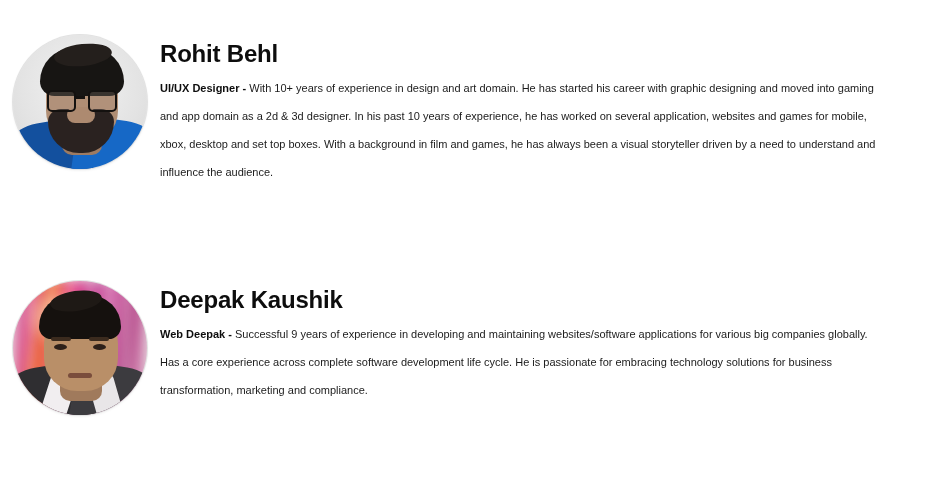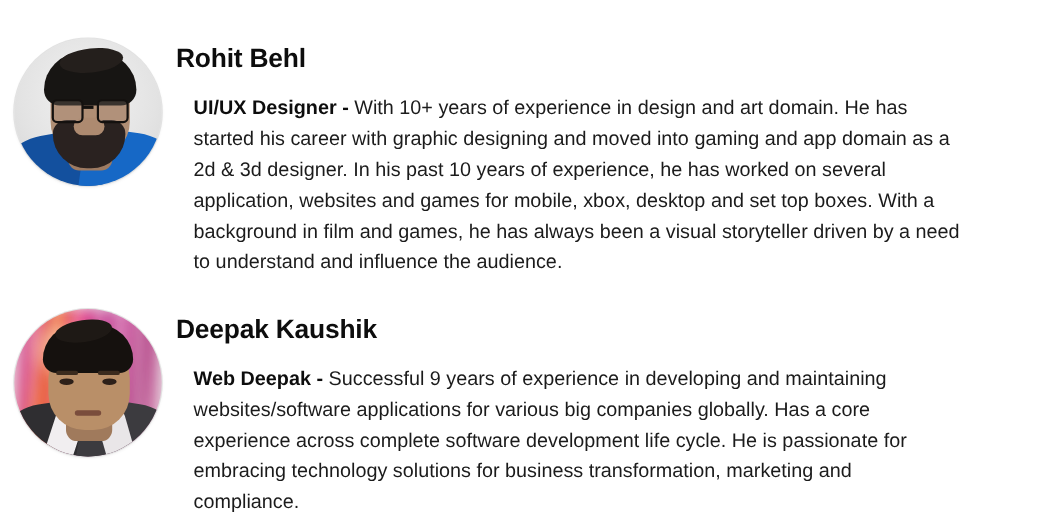--- a/index.html
+++ b/index.html
@@ -259,24 +259,24 @@
   }
   .name {
     font-size: 24px;
     font-weight: 700;
     color: #0d0d0d;
     letter-spacing: -0.2px;
     line-height: 1.12;
     margin: 0 0 6px 0;
   }
   .bio {
-    font-size: 18px;
+    font-size: 11px;
     line-height: 28px;
     color: #1b1b1b;
-    margin: 16px;
+    margin: 0;
     max-width: 722px;
   }
   .role {
     font-weight: 700;
     color: #0d0d0d;
   }
 </style>
 </head>
 <body>
 

